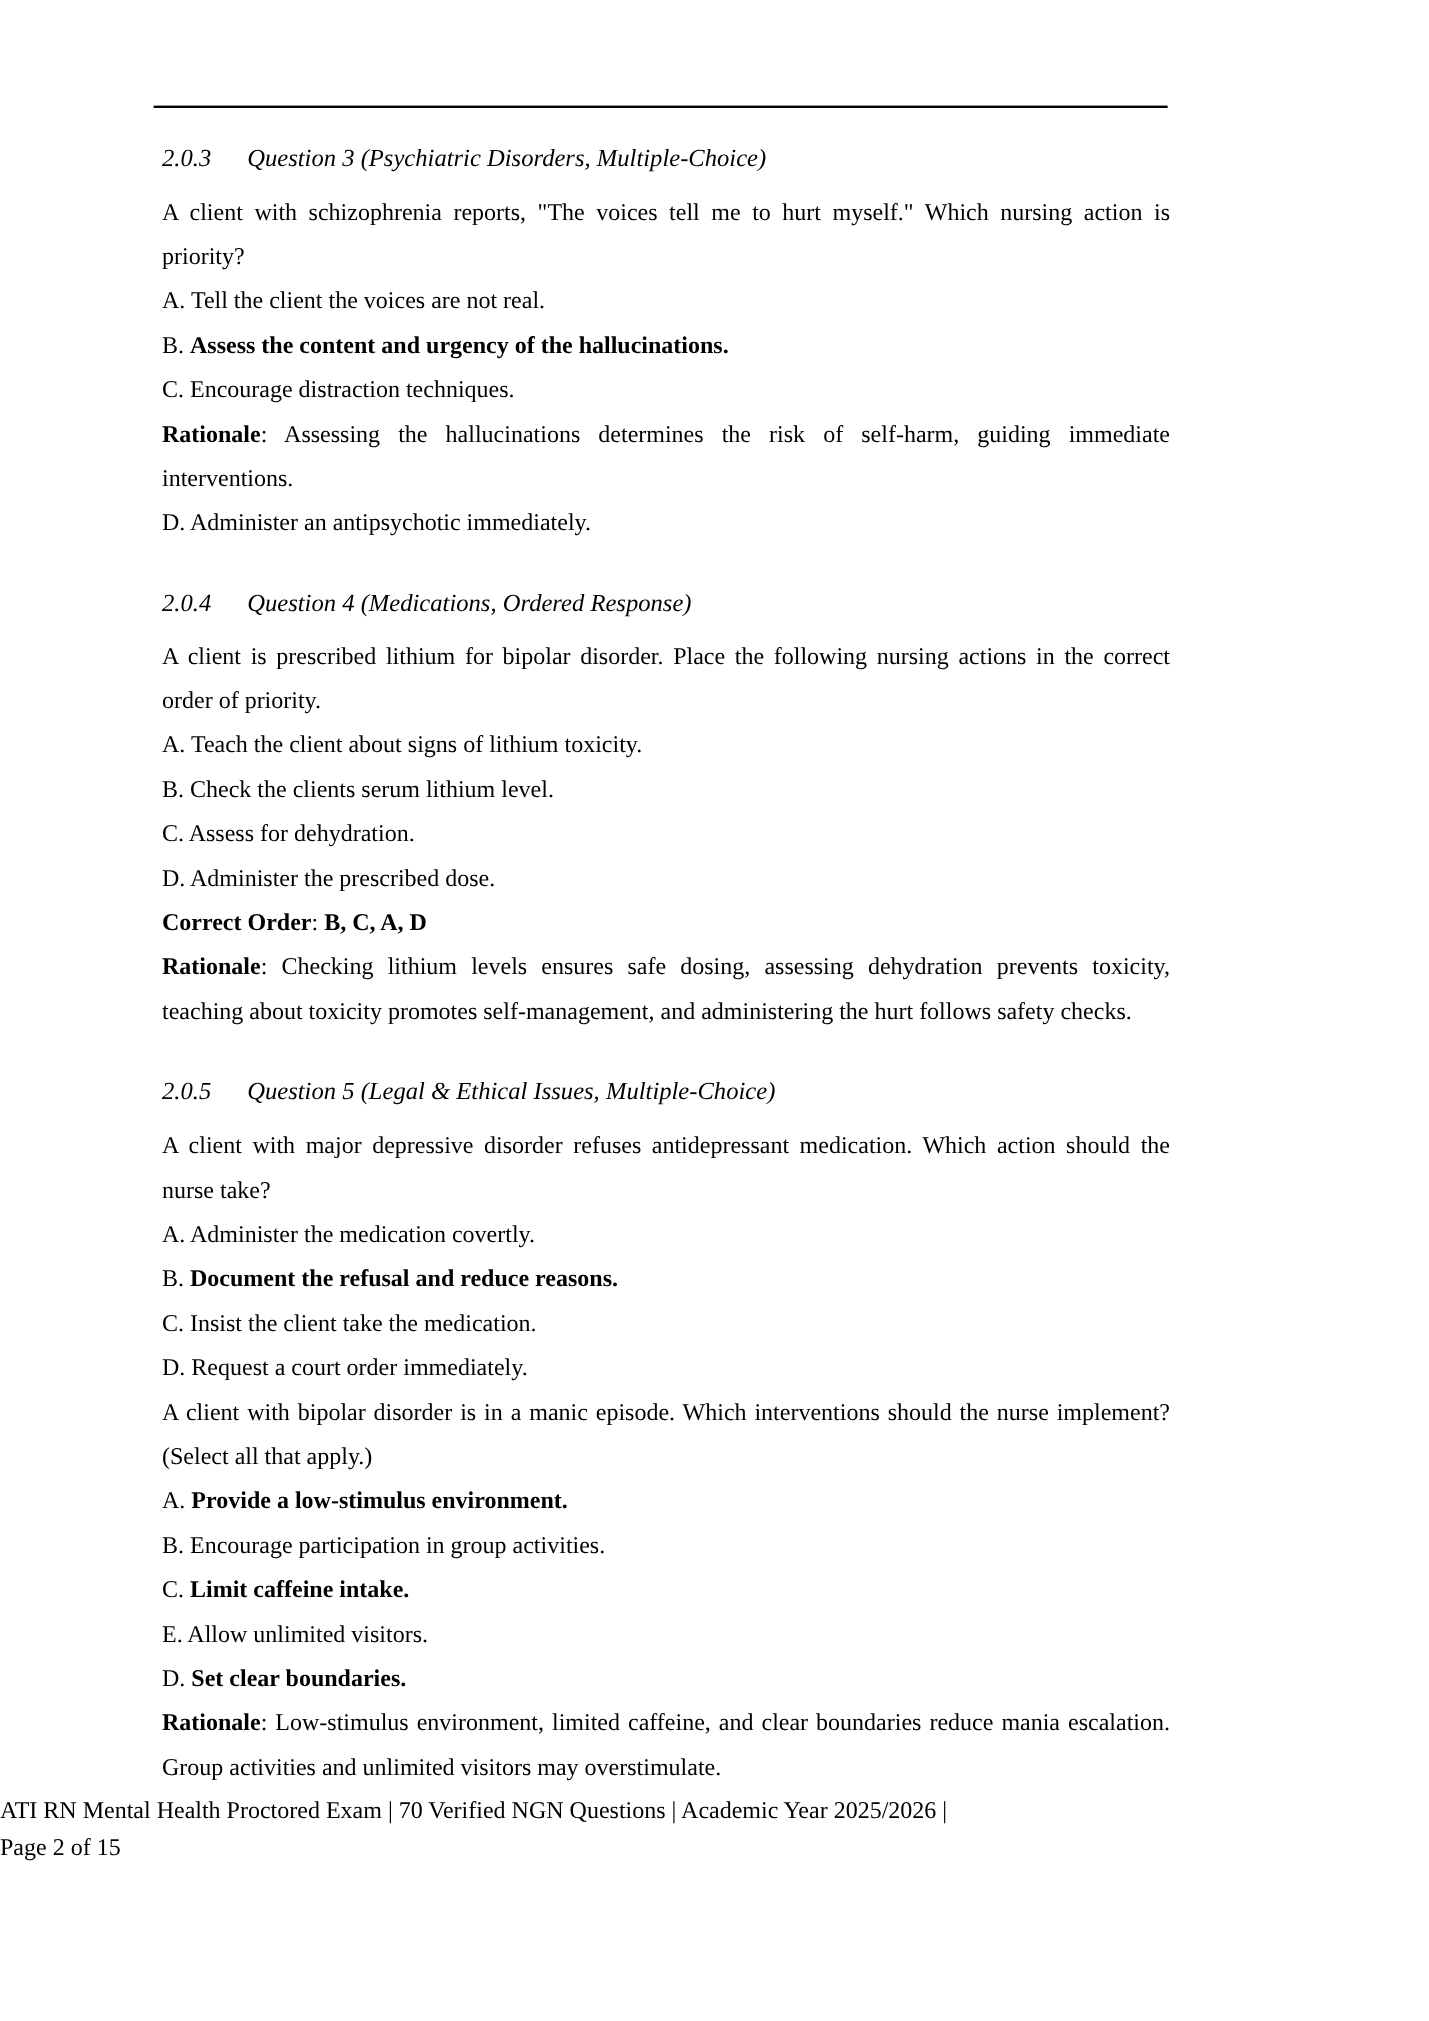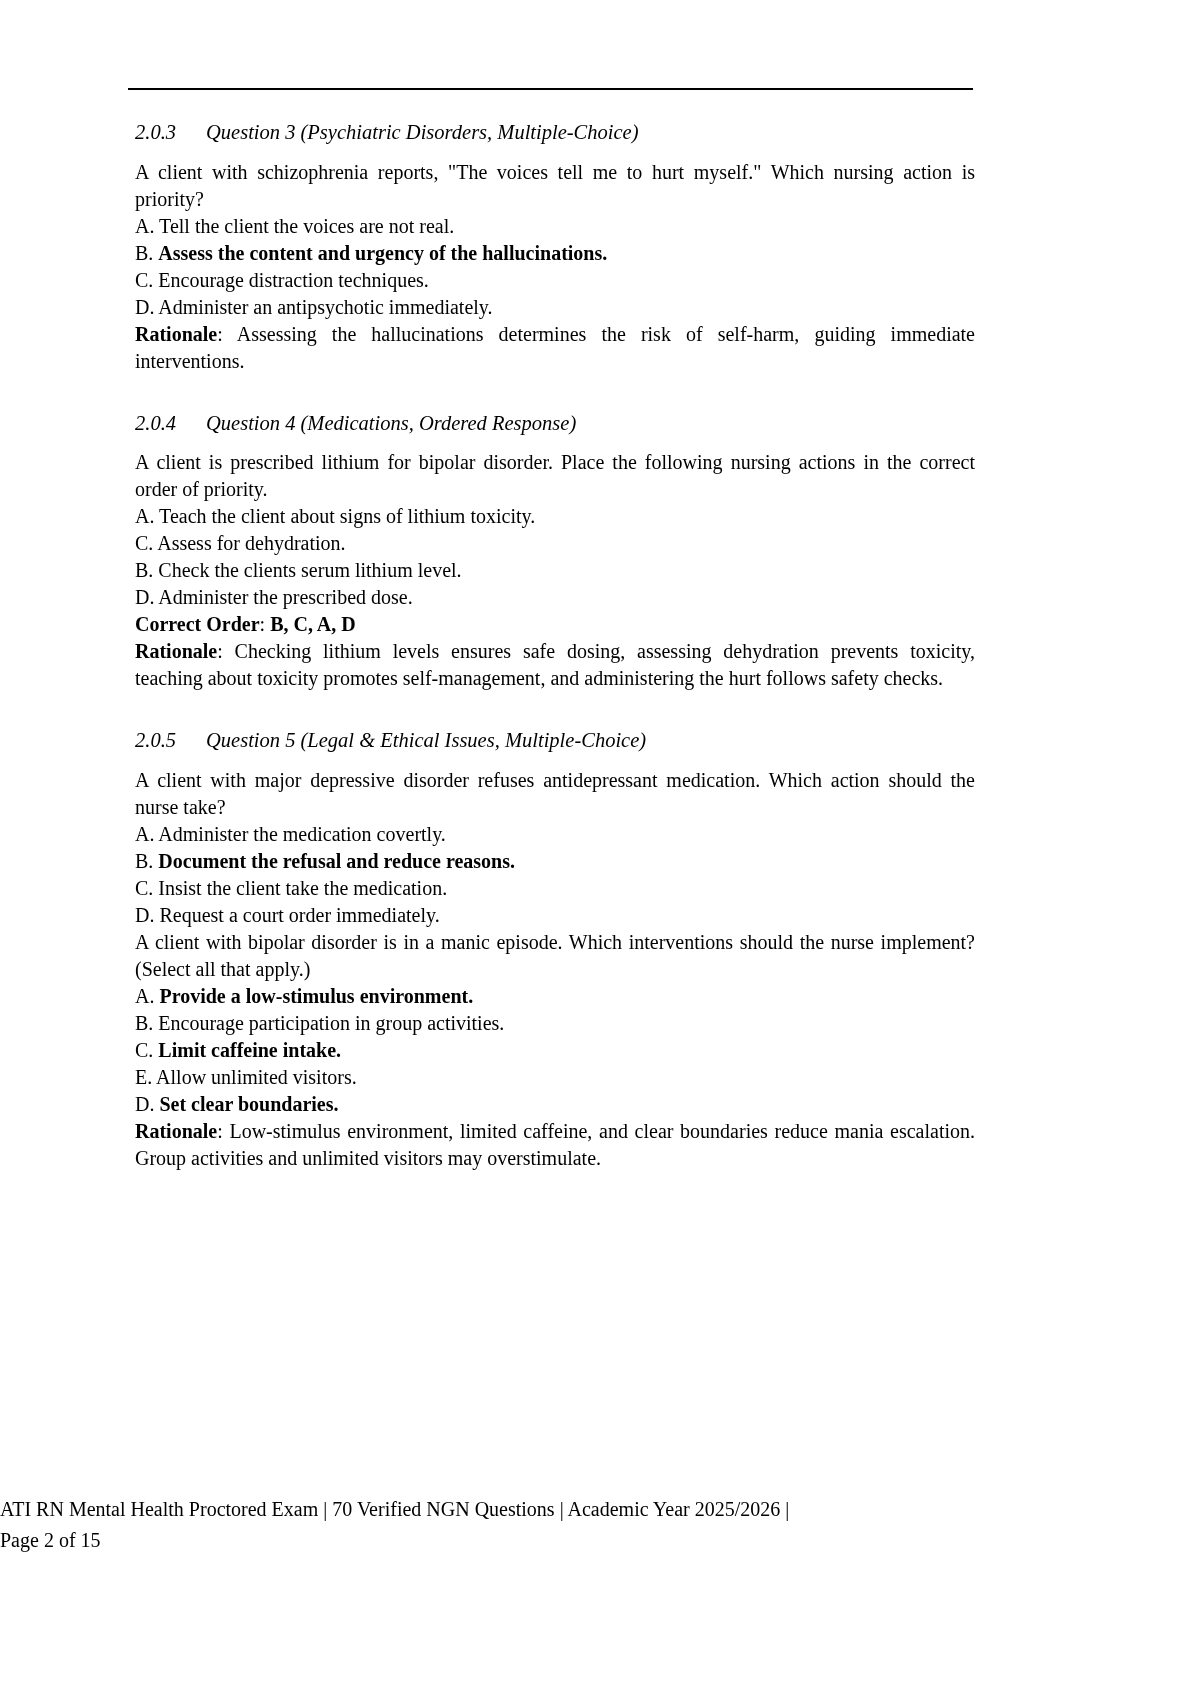--- a/index.html
+++ b/index.html
@@ -39,21 +39,21 @@
   }
   .question:first-child .q-heading {
     margin-top: 28px;
   }
   .q-heading .q-number {
     margin-right: 30px;
   }
   .q-line {
     margin: 0;
     font-size: 20px;
-    line-height: 27px;
+    line-height: 37px;
     text-align: justify;
   }
   .q-line .bold {
     font-weight: bold;
   }
   .footer {
     position: absolute;
     top: 1494px;
     left: 0;
     width: 100%;
@@ -71,34 +71,34 @@
   <main class="content">
   <section class="question">
     <h3 class="q-heading">
       <span class="q-number">2.0.3</span><span class="q-title">Question 3 (Psychiatric Disorders, Multiple-Choice)</span>
     </h3>
     <div class="q-body">
           <p class="q-line"><span class="">A client with schizophrenia reports, "The voices tell me to hurt myself." Which nursing action is priority?</span></p>
           <p class="q-line"><span class="">A. Tell the client the voices are not real.</span></p>
           <p class="q-line"><span class="">B. </span><span class="bold">Assess the content and urgency of the hallucinations.</span></p>
           <p class="q-line"><span class="">C. Encourage distraction techniques.</span></p>
+          <p class="q-line"><span class="bold">Rationale</span><span class="">: Assessing the hallucinations determines the risk of self-harm, guiding immediate interventions.</span></p>
           <p class="q-line"><span class="">D. Administer an antipsychotic immediately.</span></p>
-          <p class="q-line"><span class="bold">Rationale</span><span class="">: Assessing the hallucinations determines the risk of self-harm, guiding immediate interventions.</span></p>
         </div>
   </section>
 
   <section class="question">
     <h3 class="q-heading">
       <span class="q-number">2.0.4</span><span class="q-title">Question 4 (Medications, Ordered Response)</span>
     </h3>
     <div class="q-body">
           <p class="q-line"><span class="">A client is prescribed lithium for bipolar disorder. Place the following nursing actions in the correct order of priority.</span></p>
           <p class="q-line"><span class="">A. Teach the client about signs of lithium toxicity.</span></p>
+          <p class="q-line"><span class="">B. Check the clients serum lithium level.</span></p>
           <p class="q-line"><span class="">C. Assess for dehydration.</span></p>
-          <p class="q-line"><span class="">B. Check the clients serum lithium level.</span></p>
           <p class="q-line"><span class="">D. Administer the prescribed dose.</span></p>
           <p class="q-line"><span class="bold">Correct Order</span><span class="">: </span><span class="bold">B, C, A, D</span></p>
           <p class="q-line"><span class="bold">Rationale</span><span class="">: Checking lithium levels ensures safe dosing, assessing dehydration prevents toxicity, teaching about toxicity promotes self-management, and administering the hurt follows safety checks.</span></p>
         </div>
   </section>
 
   <section class="question">
     <h3 class="q-heading">
       <span class="q-number">2.0.5</span><span class="q-title">Question 5 (Legal &amp; Ethical Issues, Multiple-Choice)</span>
     </h3>

